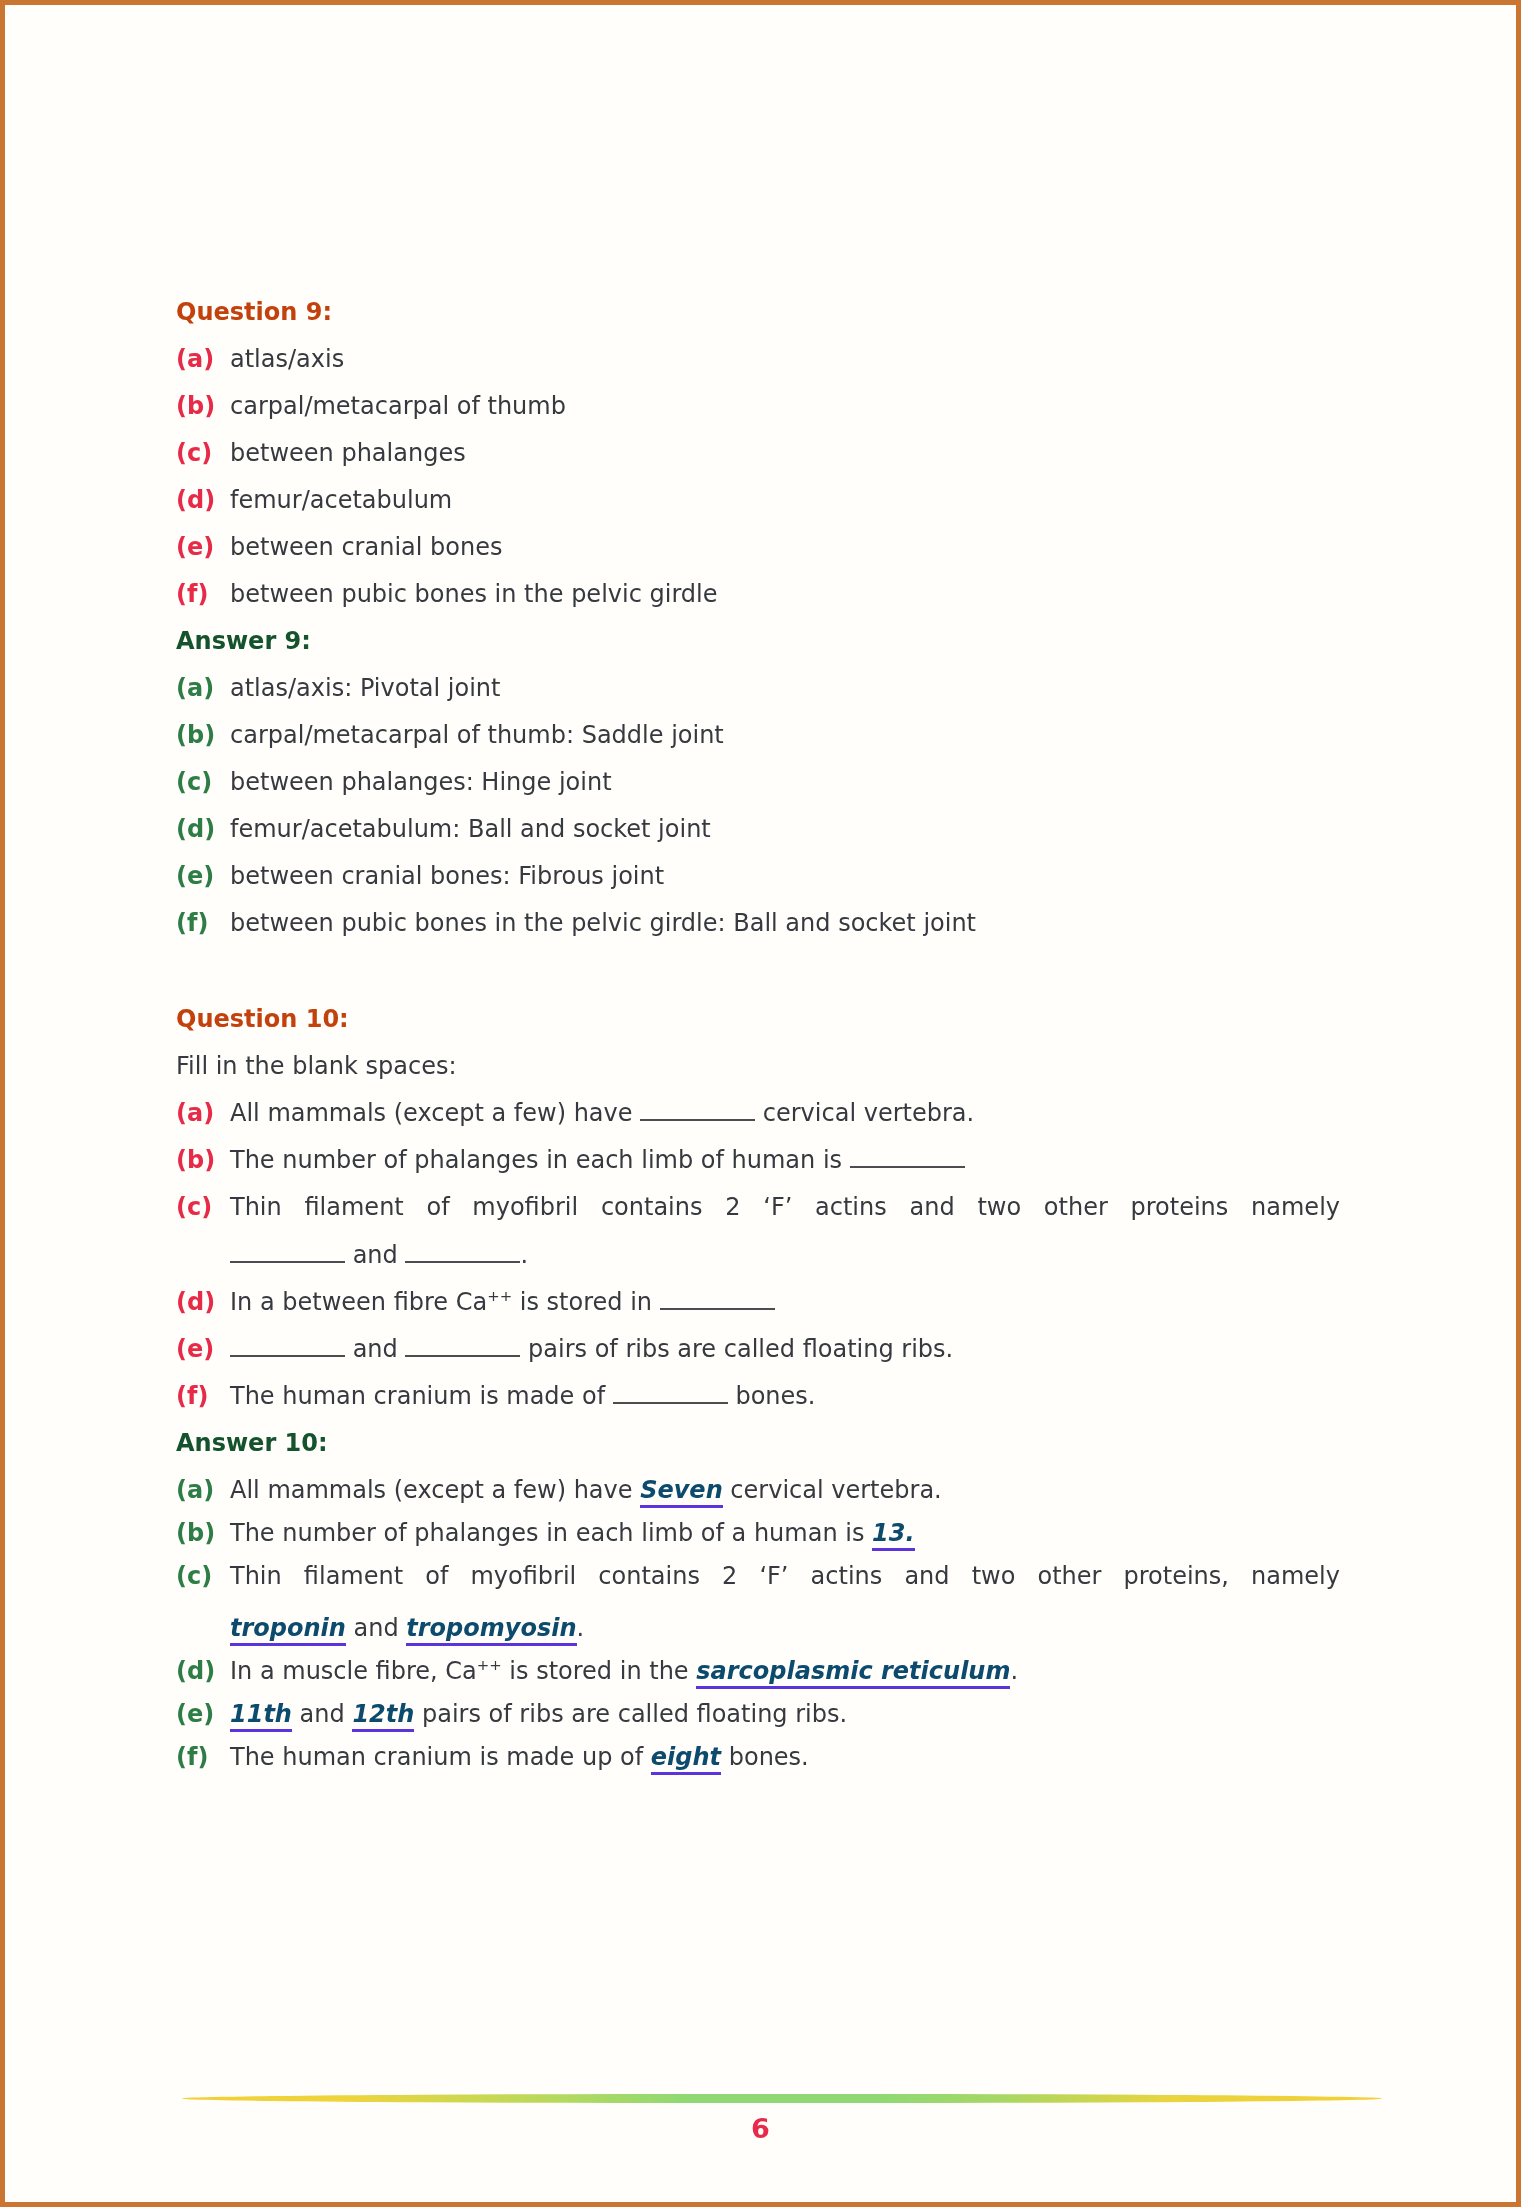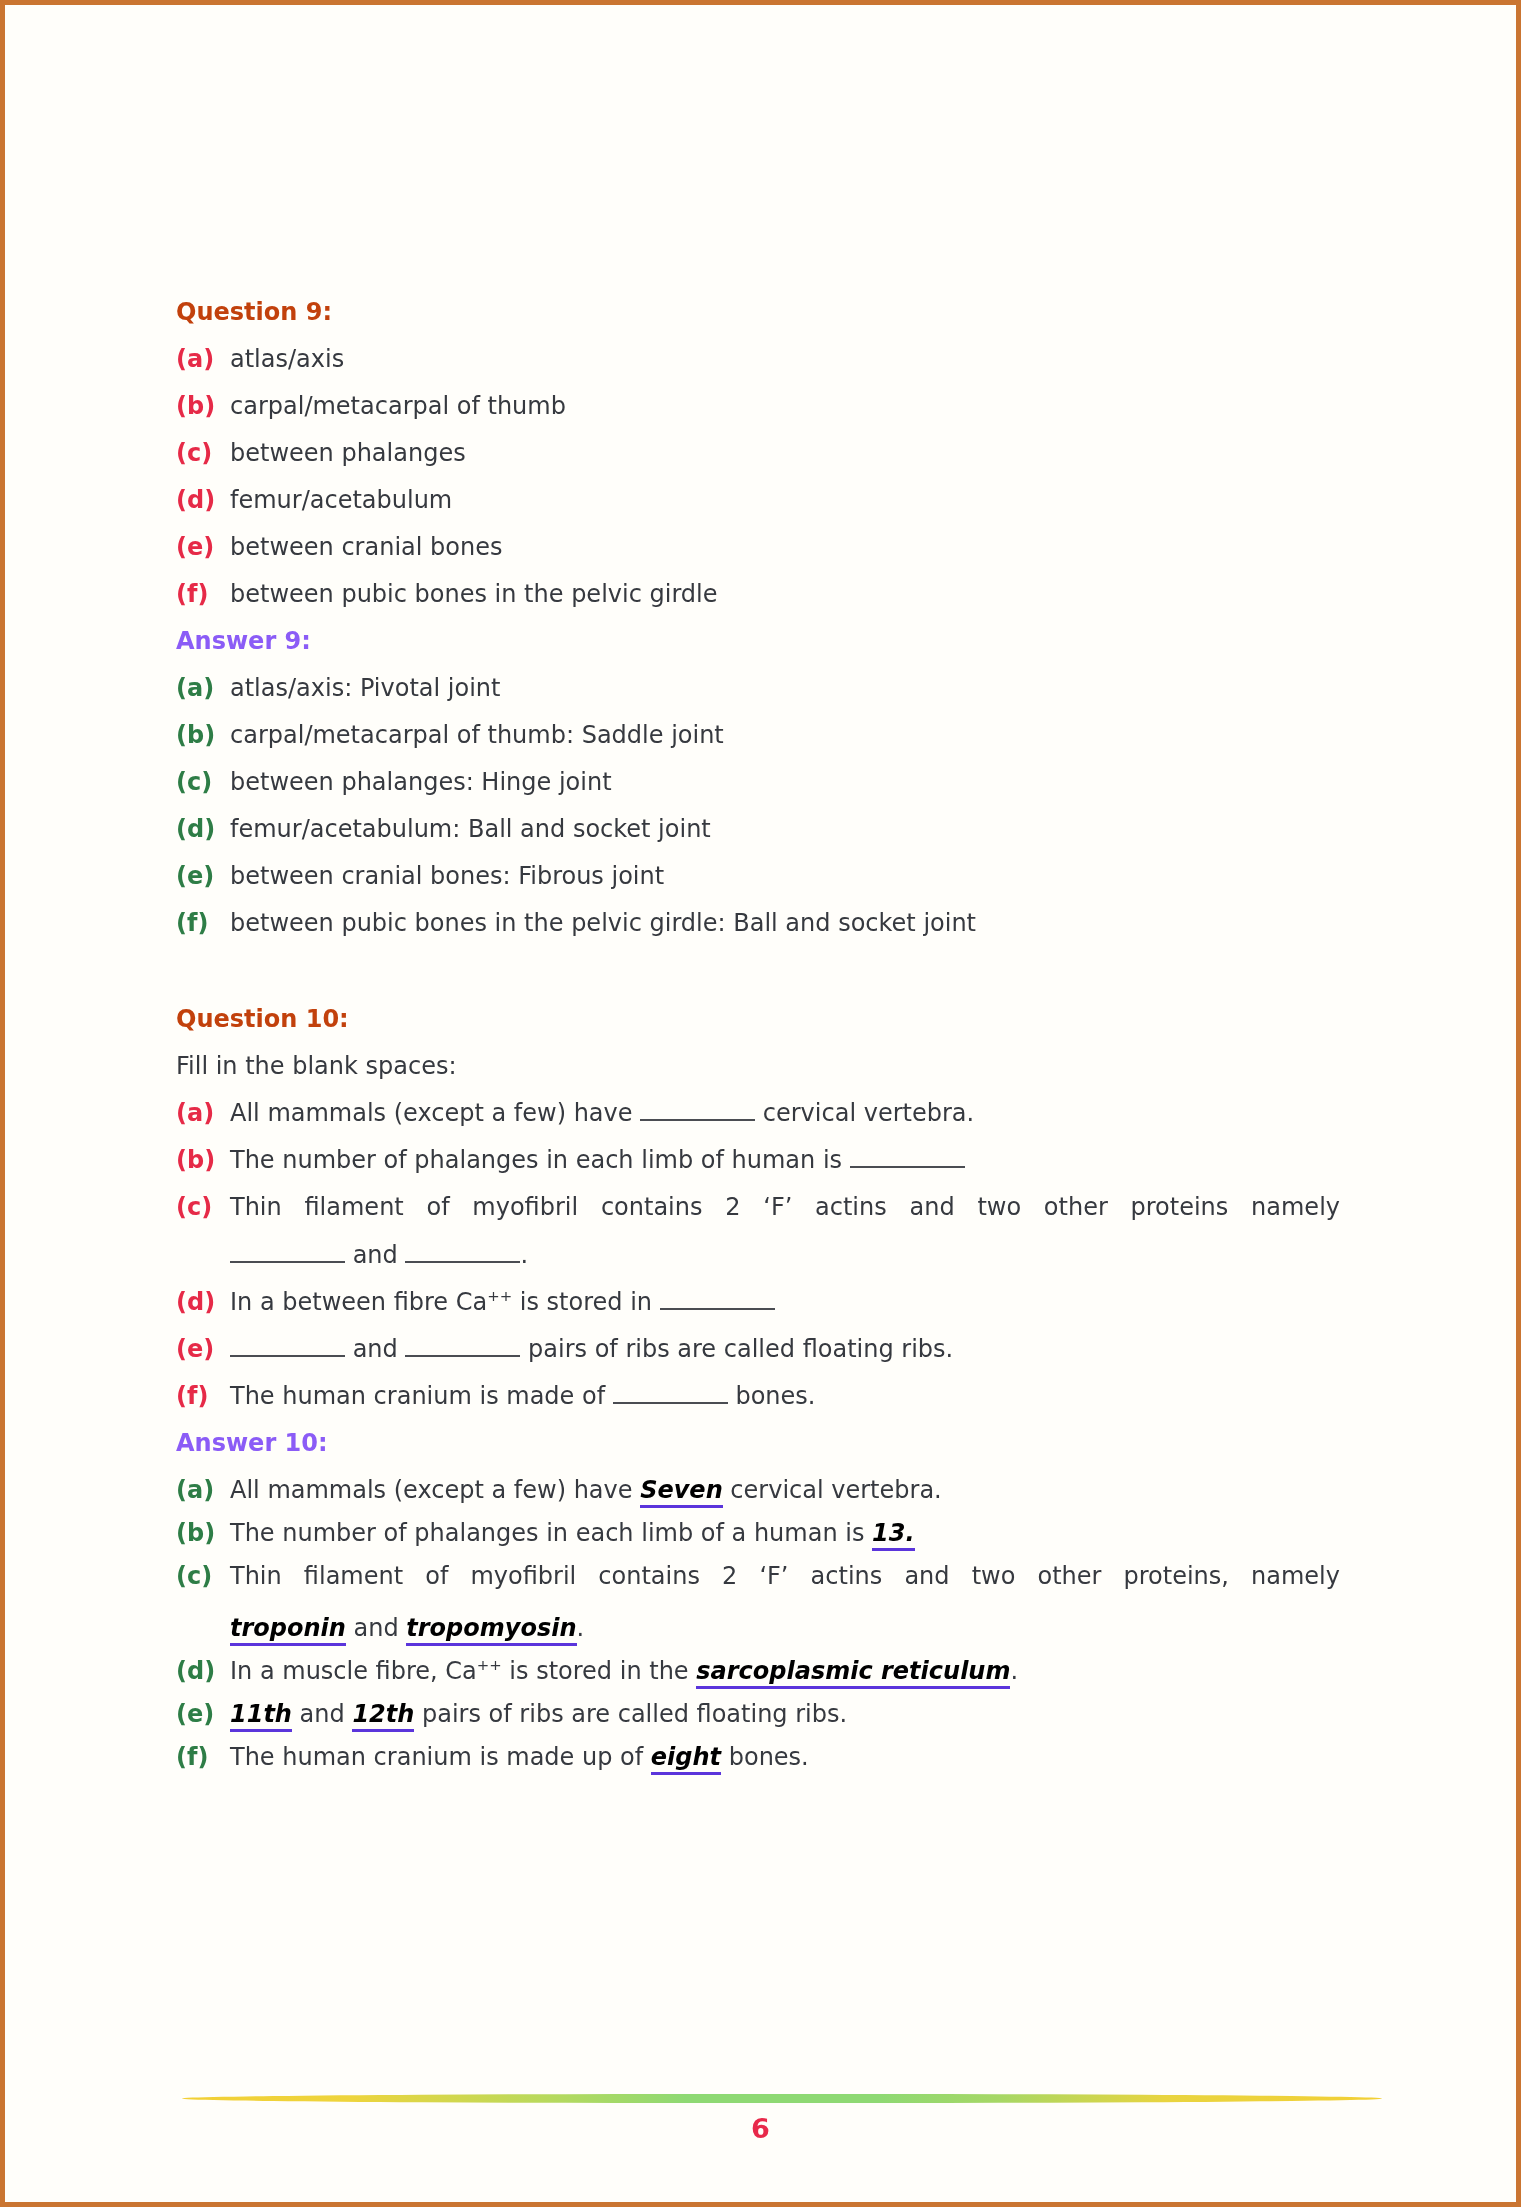--- a/index.html
+++ b/index.html
@@ -10,21 +10,21 @@
     background:#fffefa;
     font-family:"DejaVu Sans", sans-serif;
     font-size:24px; line-height:30px;
     color:#36393f;
     overflow:hidden;
   }
   .content { padding:292px 176px 0 171px; }
 
   .hdr { font-weight:bold; margin-bottom:17px; }
   .hdr.red   { color:#c2410c; }
-  .hdr.green { color:#8b5cf6;margin-top:17px; }
+  .hdr.green { color:#14532d;margin-top:17px; }
   .intro { margin-bottom:17px; }
 
   .row { display:flex; margin-bottom:17px; }
   .row .lbl { flex:0 0 54px; font-weight:bold; }
   .row.q .lbl { color:#e62a47; }
   .row.a .lbl { color:#2e7d46; }
   .row .txt { flex:1; }
 
   .just { text-align:justify; text-align-last:justify; }
   .cont2 { margin-top:18px; }
@@ -32,21 +32,21 @@
   .a10 .cont2 { margin-top:22px; }
 
   .gap-before-q10 { height:49px; }
 
   .blank {
     display:inline-block;
     width:115px; height:6px;
     border-bottom:2px solid #4b4d52;
   }
   .ans {
-    color:#000000;
+    color:#0c4a6e;
     font-weight:bold;
     font-style:italic;
     border-bottom:3px solid #5b35db;
     padding-bottom:1px;
   }
   sup.plus { font-size:0.62em; vertical-align:super; line-height:0; }
 
   .footer-line {
     position:absolute;
     left:177px; bottom:99px;

